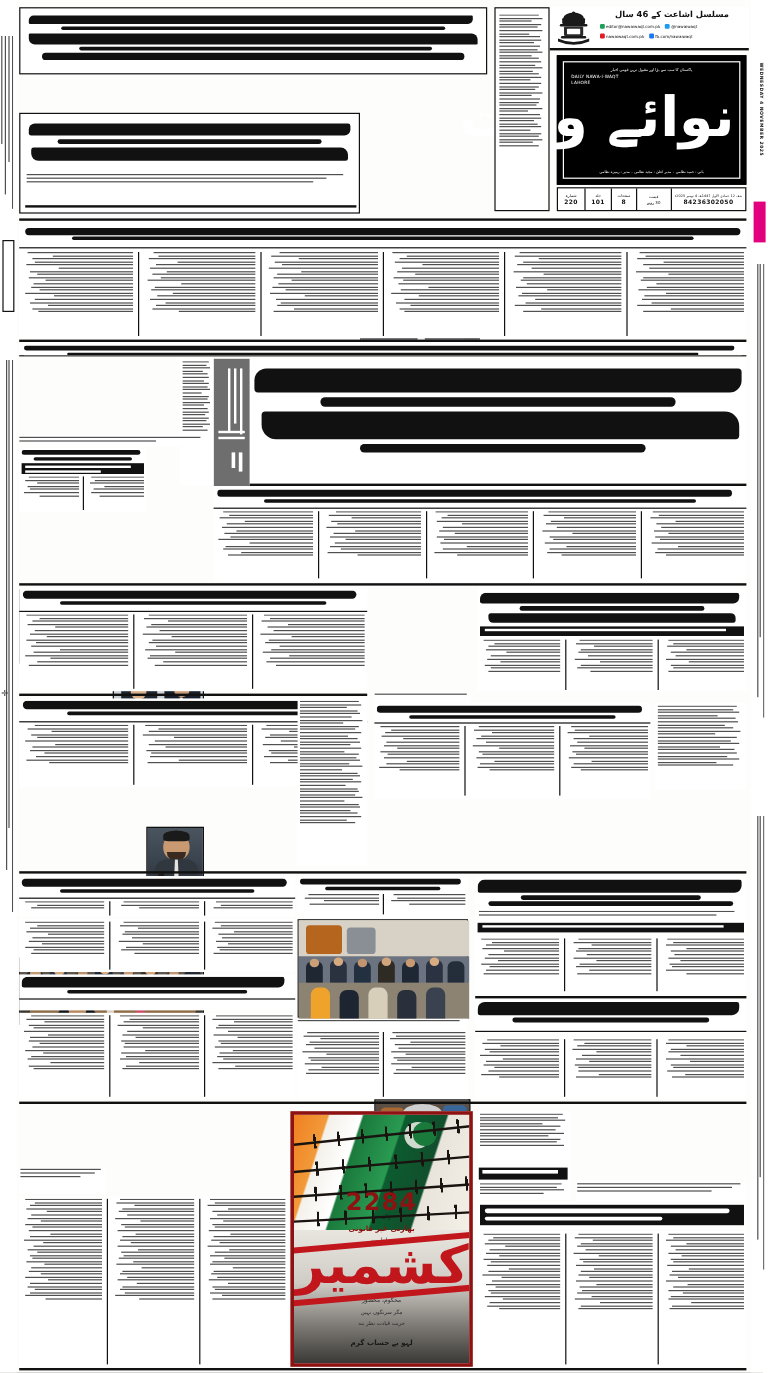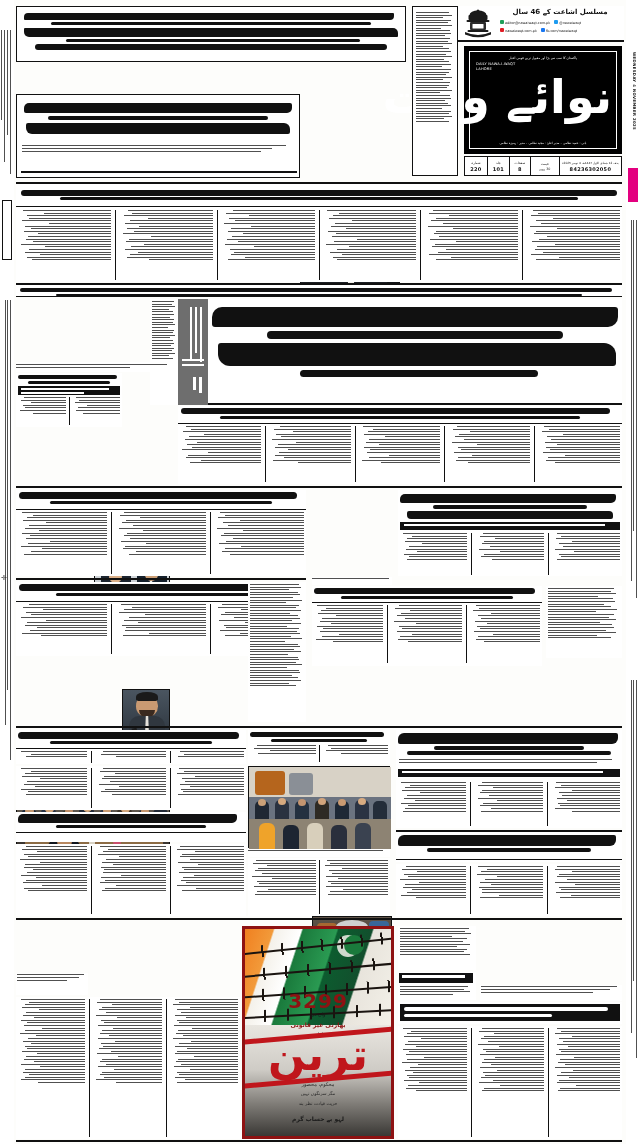--- a/index.html
+++ b/index.html
@@ -1513,30 +1513,30 @@
          background:repeating-linear-gradient(90deg, transparent 0 17px, #1a1410 17px 19px, transparent 19px 21px);
          transform:rotate(-4deg);"></div>
     <div class="abs" style="left:0;top:78px;width:150px;height:12px;
          background:repeating-linear-gradient(90deg, transparent 0 19px, #1a1410 19px 21px, transparent 21px 23px);
          transform:rotate(-3deg);"></div>
 
     <div class="abs" style="left:0;top:96px;width:146px;height:111px;
          background:linear-gradient(180deg,#e9e6e0 0%,#cfccc6 40%,#7d7a75 72%,#3a3835 100%);"></div>
 
     <div class="abs" style="left:0;top:60px;width:146px;text-align:center;font-size:20px;font-weight:bold;
-                color:#8e1212;letter-spacing:1px;">3299</div>
+                color:#8e1212;letter-spacing:1px;">2284</div>
     <div class="abs" style="left:0;top:82px;width:146px;text-align:center;font-size:5px;color:#1a1a1a;">واں دن</div>
     <div class="abs" style="left:0;top:92px;width:146px;text-align:center;font-size:6px;font-weight:bold;color:#8e1212;">بھارتی غیر قانونی</div>
     <div class="abs" style="left:0;top:102px;width:146px;text-align:center;font-size:5px;color:#333;">تسلط میں</div>
 
     <div class="abs" style="left:-10px;top:104px;width:170px;height:5px;background:#c0161c;transform:rotate(-5deg);"></div>
     <div class="abs" style="left:-10px;top:148px;width:170px;height:5px;background:#c0161c;transform:rotate(-5deg);"></div>
 
     <div class="abs" style="left:0;top:104px;width:146px;text-align:center;font-size:44px;line-height:44px;
-                font-weight:bold;color:#c0161c;letter-spacing:-2px;">ترین</div>
+                font-weight:bold;color:#c0161c;letter-spacing:-2px;">کشمیر</div>
     <div class="abs" style="left:0;top:152px;width:146px;text-align:center;font-size:5px;color:#2a2a2a;">محکوم، محصور</div>
     <div class="abs" style="left:0;top:162px;width:146px;text-align:center;font-size:4.5px;color:#2a2a2a;">مگر سرنگوں نہیں</div>
     <div class="abs" style="left:0;top:172px;width:146px;text-align:center;font-size:4.5px;color:#2a2a2a;">حریت قیادت نظر بند</div>
     <div class="abs" style="left:0;top:186px;width:146px;text-align:center;font-size:6px;font-weight:bold;color:#1a1a1a;">لہو بے حساب گرم</div>
   </div>
 
   <div class="abs" style="left:398px;top:926px;width:78px;height:44px;background:#fff;padding:2px;box-sizing:border-box;">
     <div class="txt dense">
         <i style="width:93%"></i>
         <i style="width:88%"></i>

